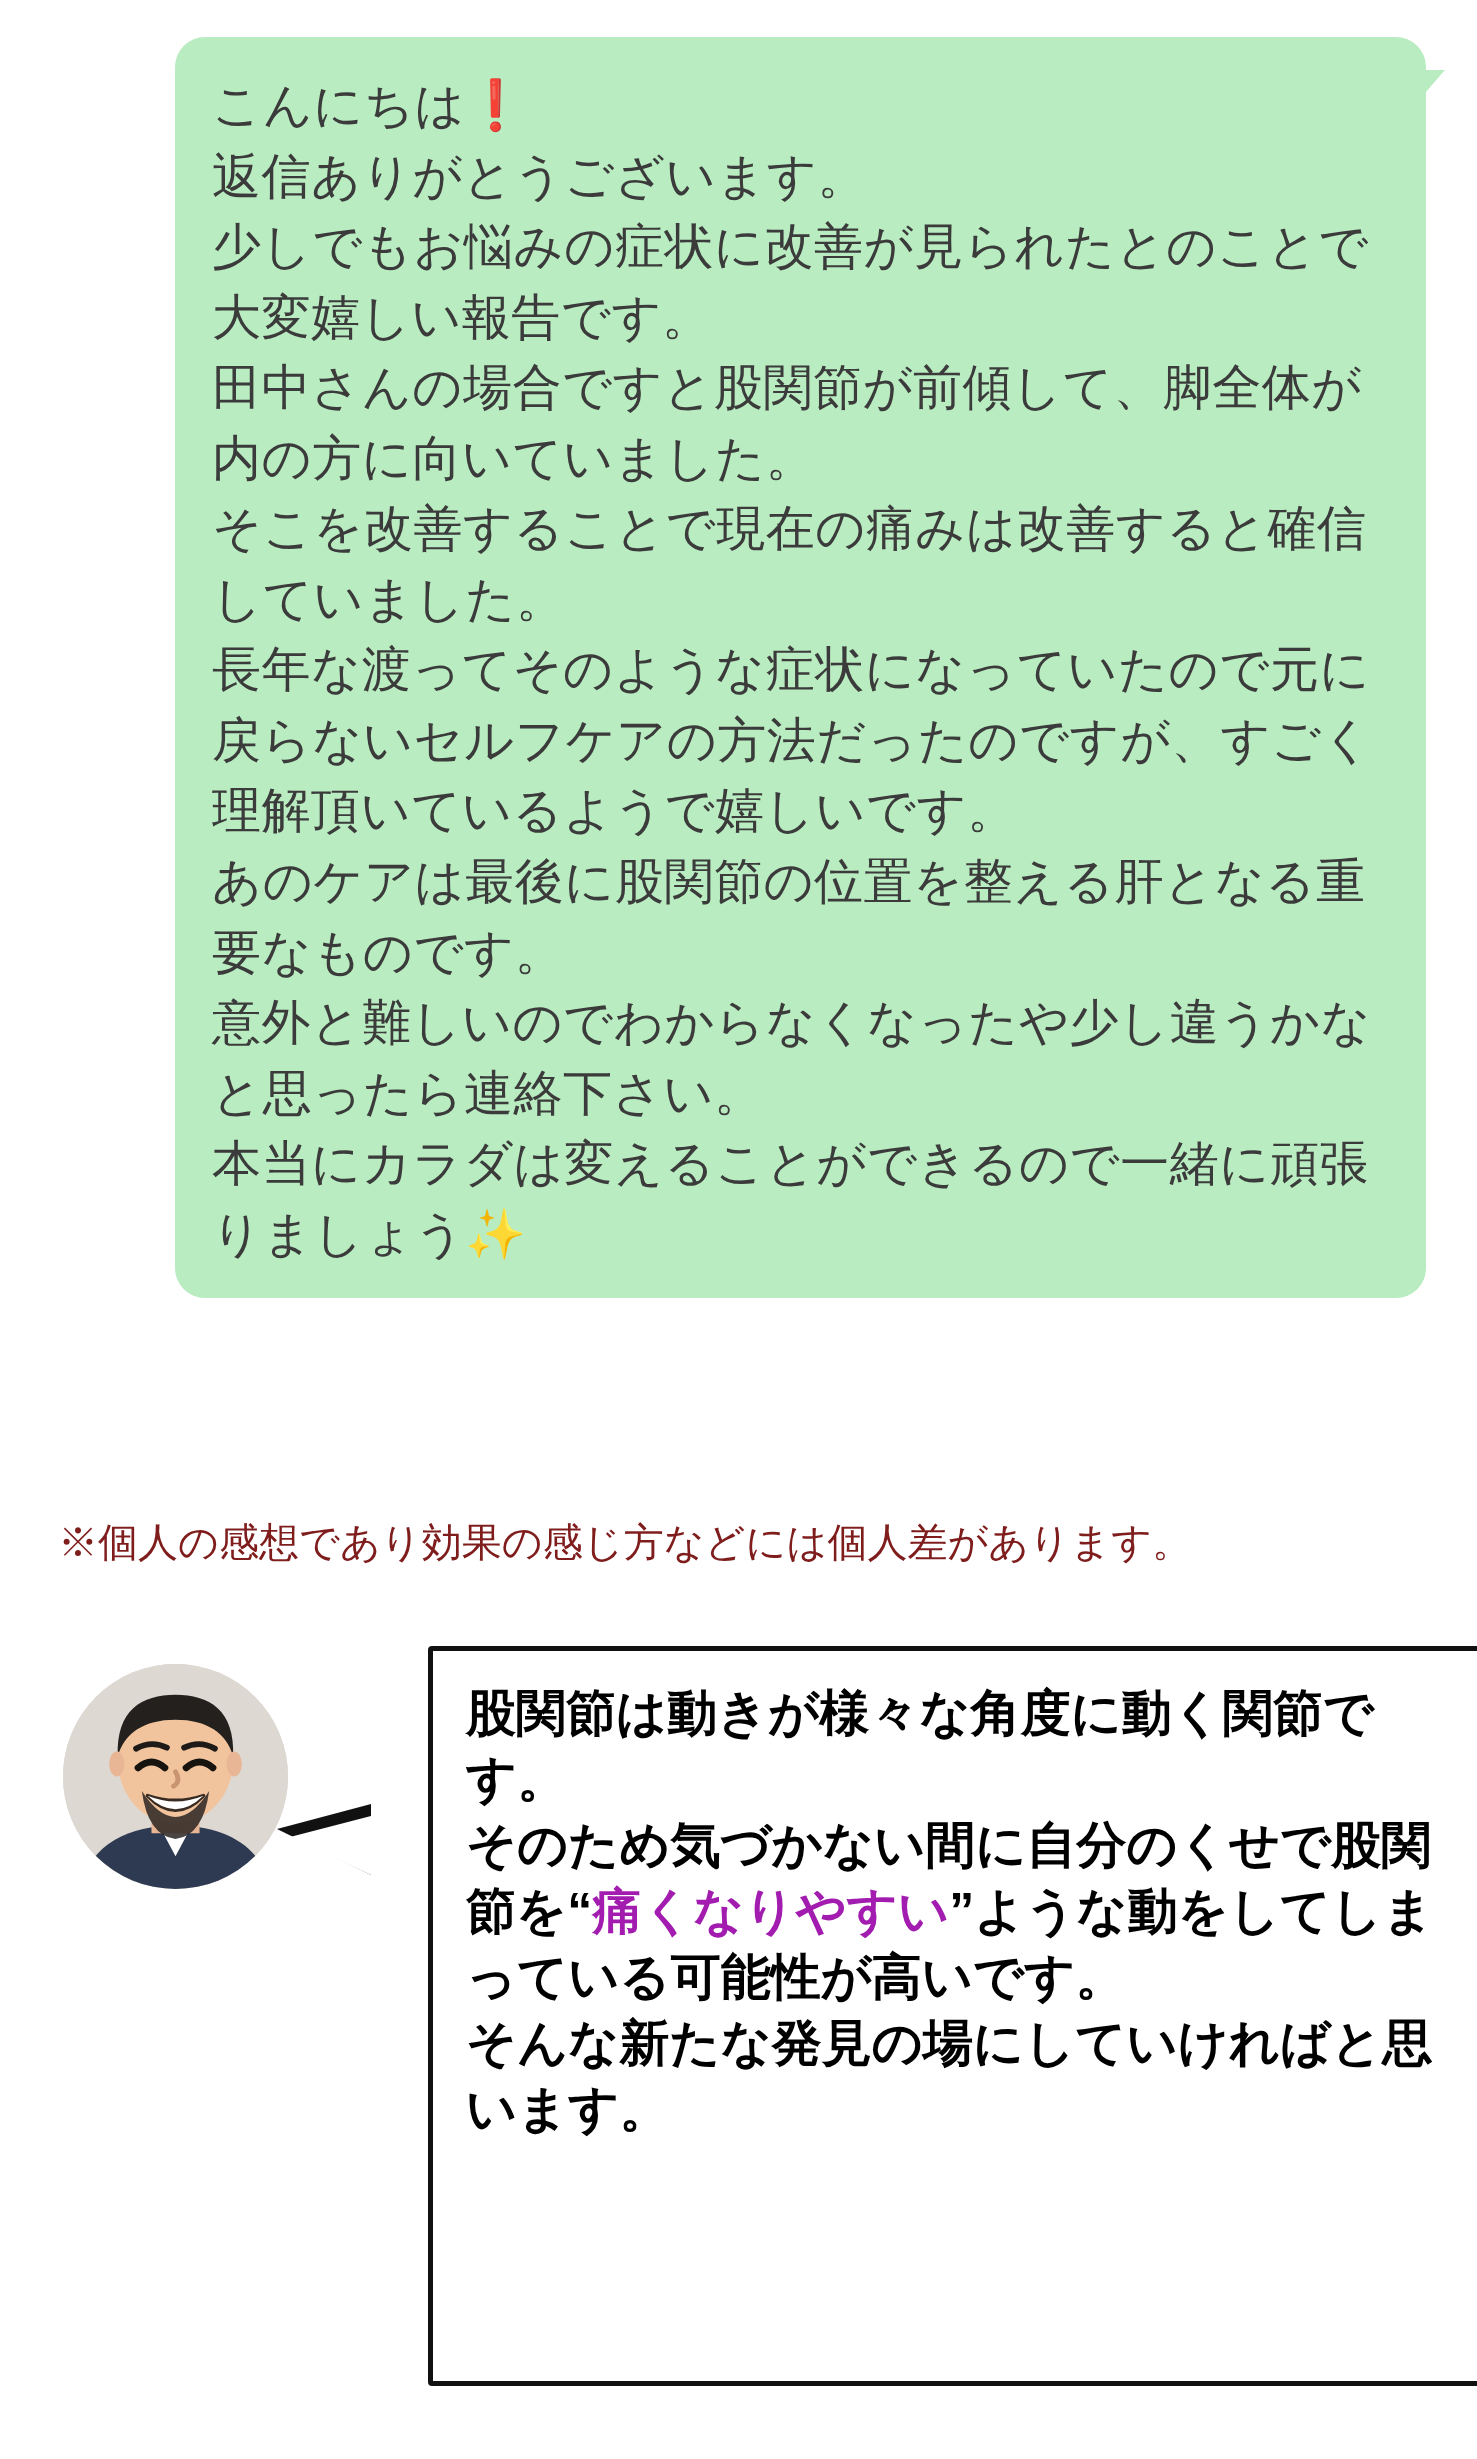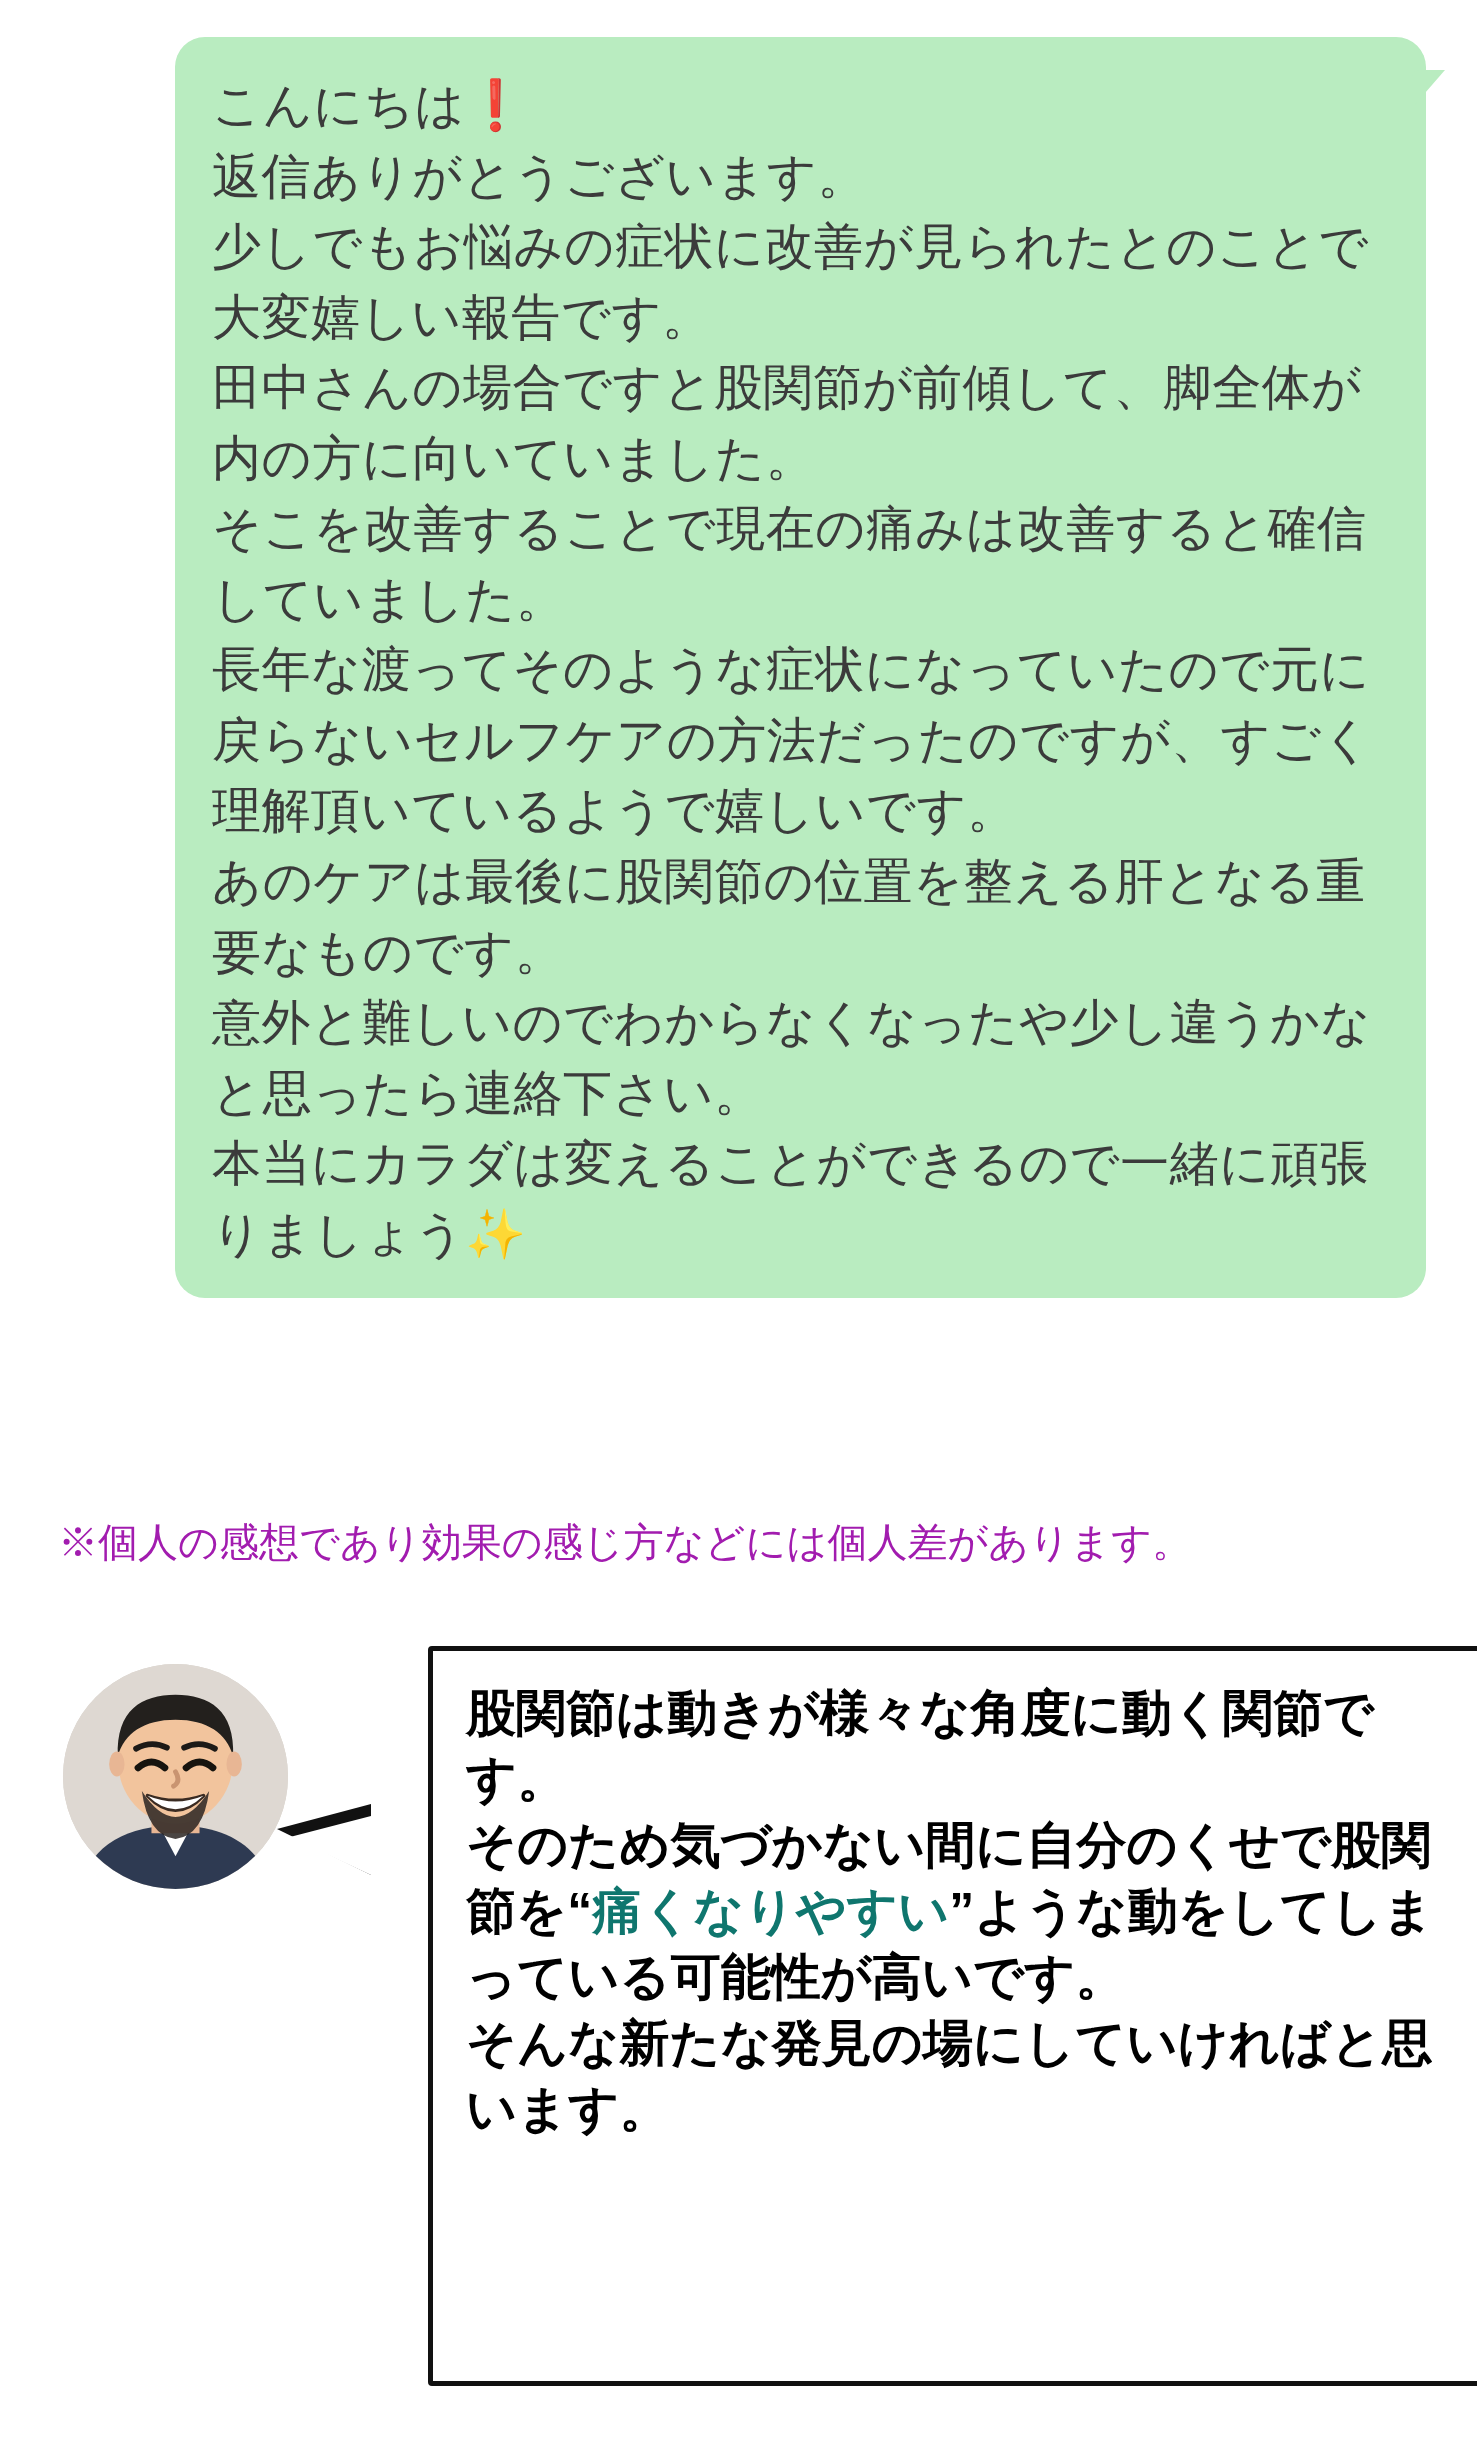--- a/index.html
+++ b/index.html
@@ -60,21 +60,21 @@
   }
 
   
   .disclaimer {
     position: absolute;
     left: 58px;
     top: 1516px;
     width: 1383px;
     font-size: 40px;
     line-height: 1.3;
-    color: #a21caf;
+    color: #7f1d1d;
     letter-spacing: 0px;
     font-family: "Liberation Sans", sans-serif;
   }
 
   
   .lower {
     position: absolute;
     left: 0;
     top: 1633px;
     width: 1478px;
@@ -188,17 +188,17 @@
       <path d="M82 132 q35 54 70 0 q-6 46 -35 50 q-29 -4 -35 -50 Z" fill="#2a2522" opacity="0.85"></path>
       <path d="M88 137 q29 28 58 0 q-29 12 -58 0 Z" fill="#ffffff"></path>
     </svg>
   </div>
 
   <div class="speech-tail-outer"></div>
   <div class="speech-tail-inner"></div>
 
   <div class="speech">
     <div class="speech-text">股関節は動きが様々な角度に動く関節です。
-そのため気づかない間に自分のくせで股関節を“<span class="hl-red" style="color: #0f766e;">痛くなりやすい</span>”ような動をしてしまっている可能性が高いです。
+そのため気づかない間に自分のくせで股関節を“<span class="hl-red" style="color: #a21caf;">痛くなりやすい</span>”ような動をしてしまっている可能性が高いです。
 そんな新たな発見の場にしていければと思います。</div>
   </div>
 </div>
 
 
 </body></html>

